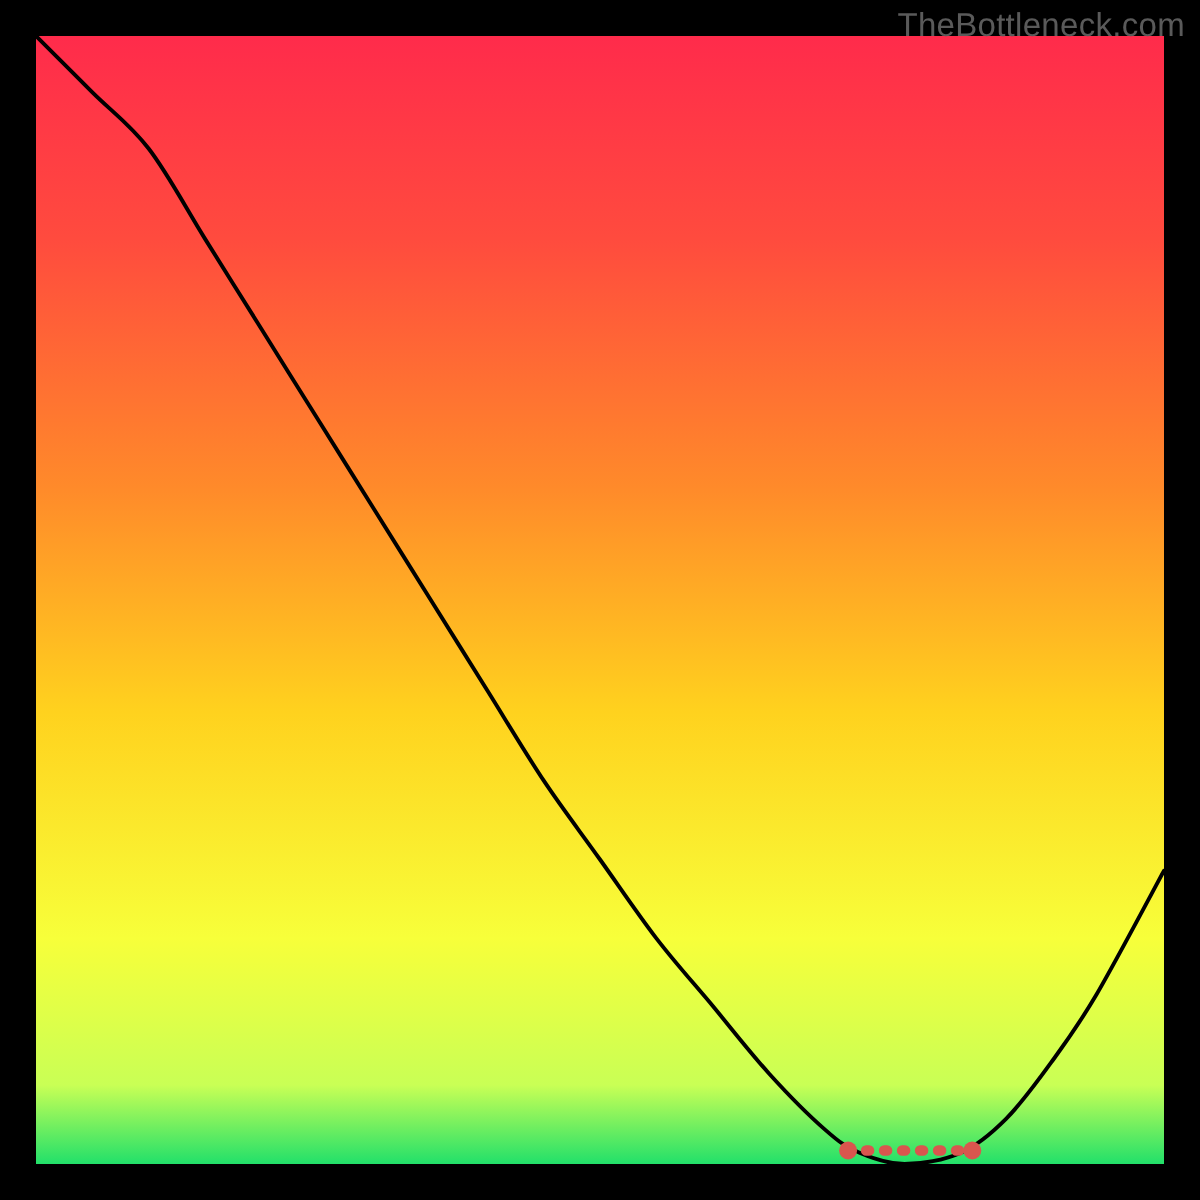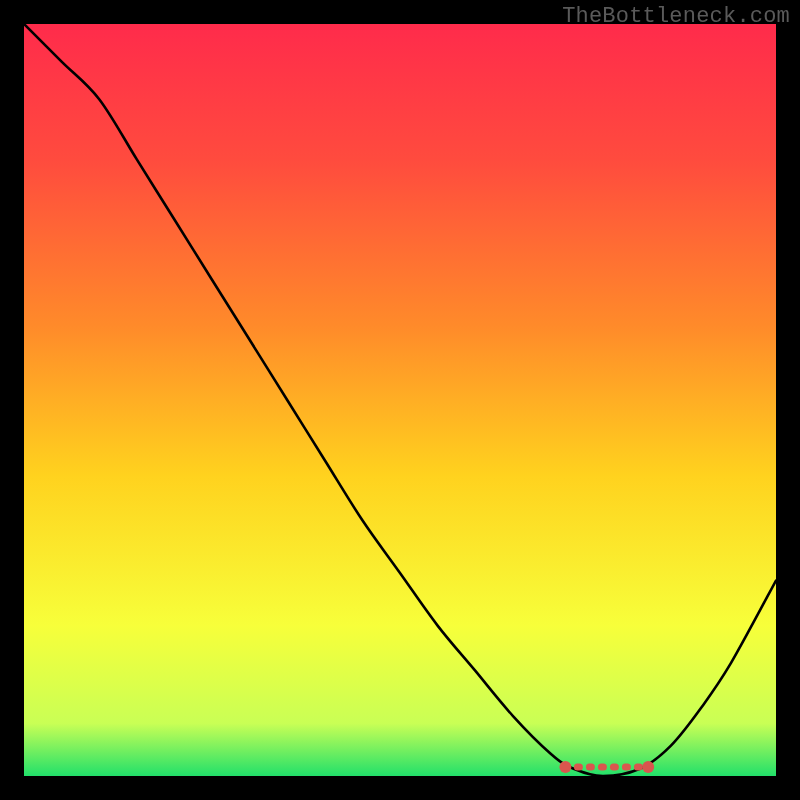--- a/index.html
+++ b/index.html
@@ -19,21 +19,20 @@
   }
   .watermark {
     position: absolute;
     top: 4px;
     right: 10px;
     color: #5a5a5a;
     font-size: 22px;
     font-weight: 500;
     z-index: 10;
     letter-spacing: 0.2px;
-    font-family: Liberation Mono, monospace;
   }
   svg.chart {
     position: absolute;
     top: 24px;
     left: 24px;
     width: 752px;
     height: 752px;
     display: block;
   }
 </style>

